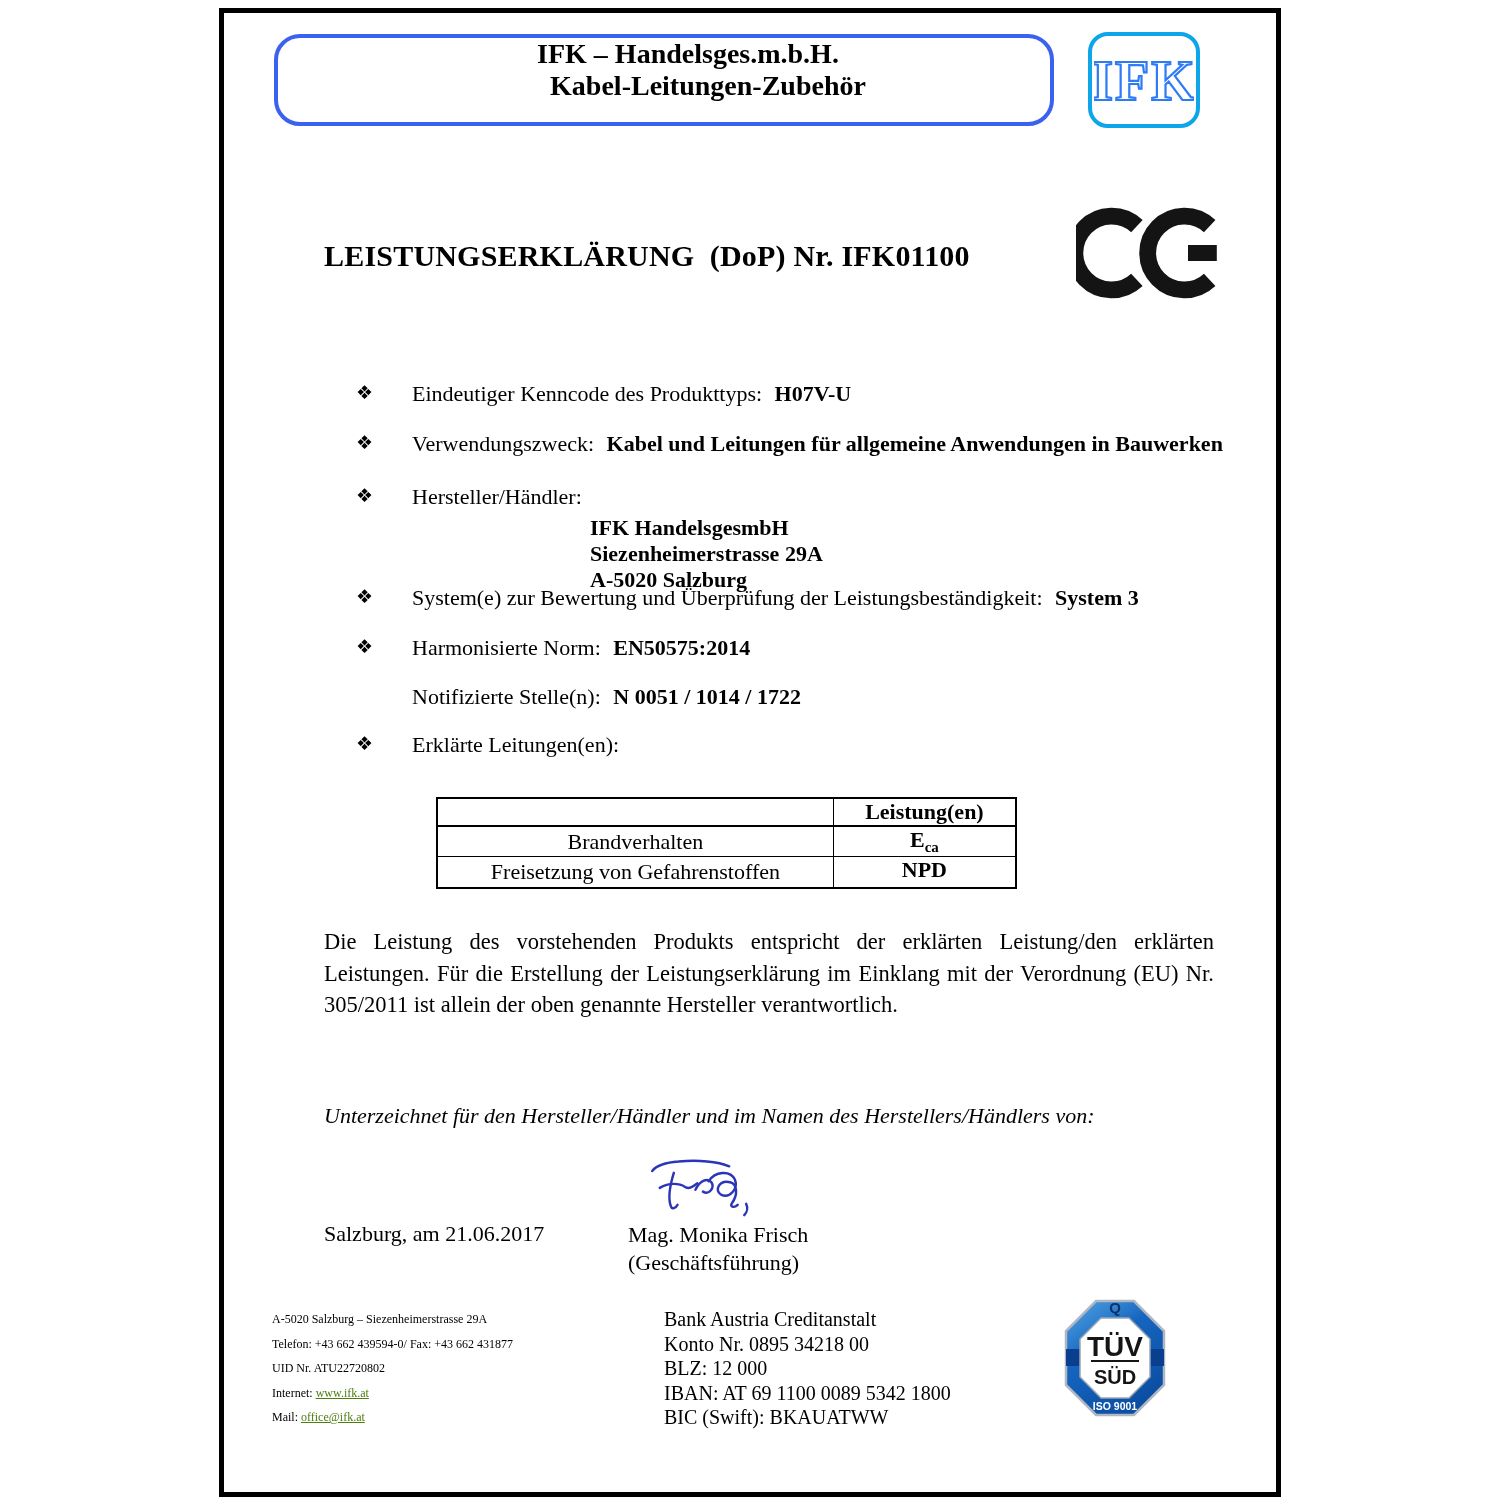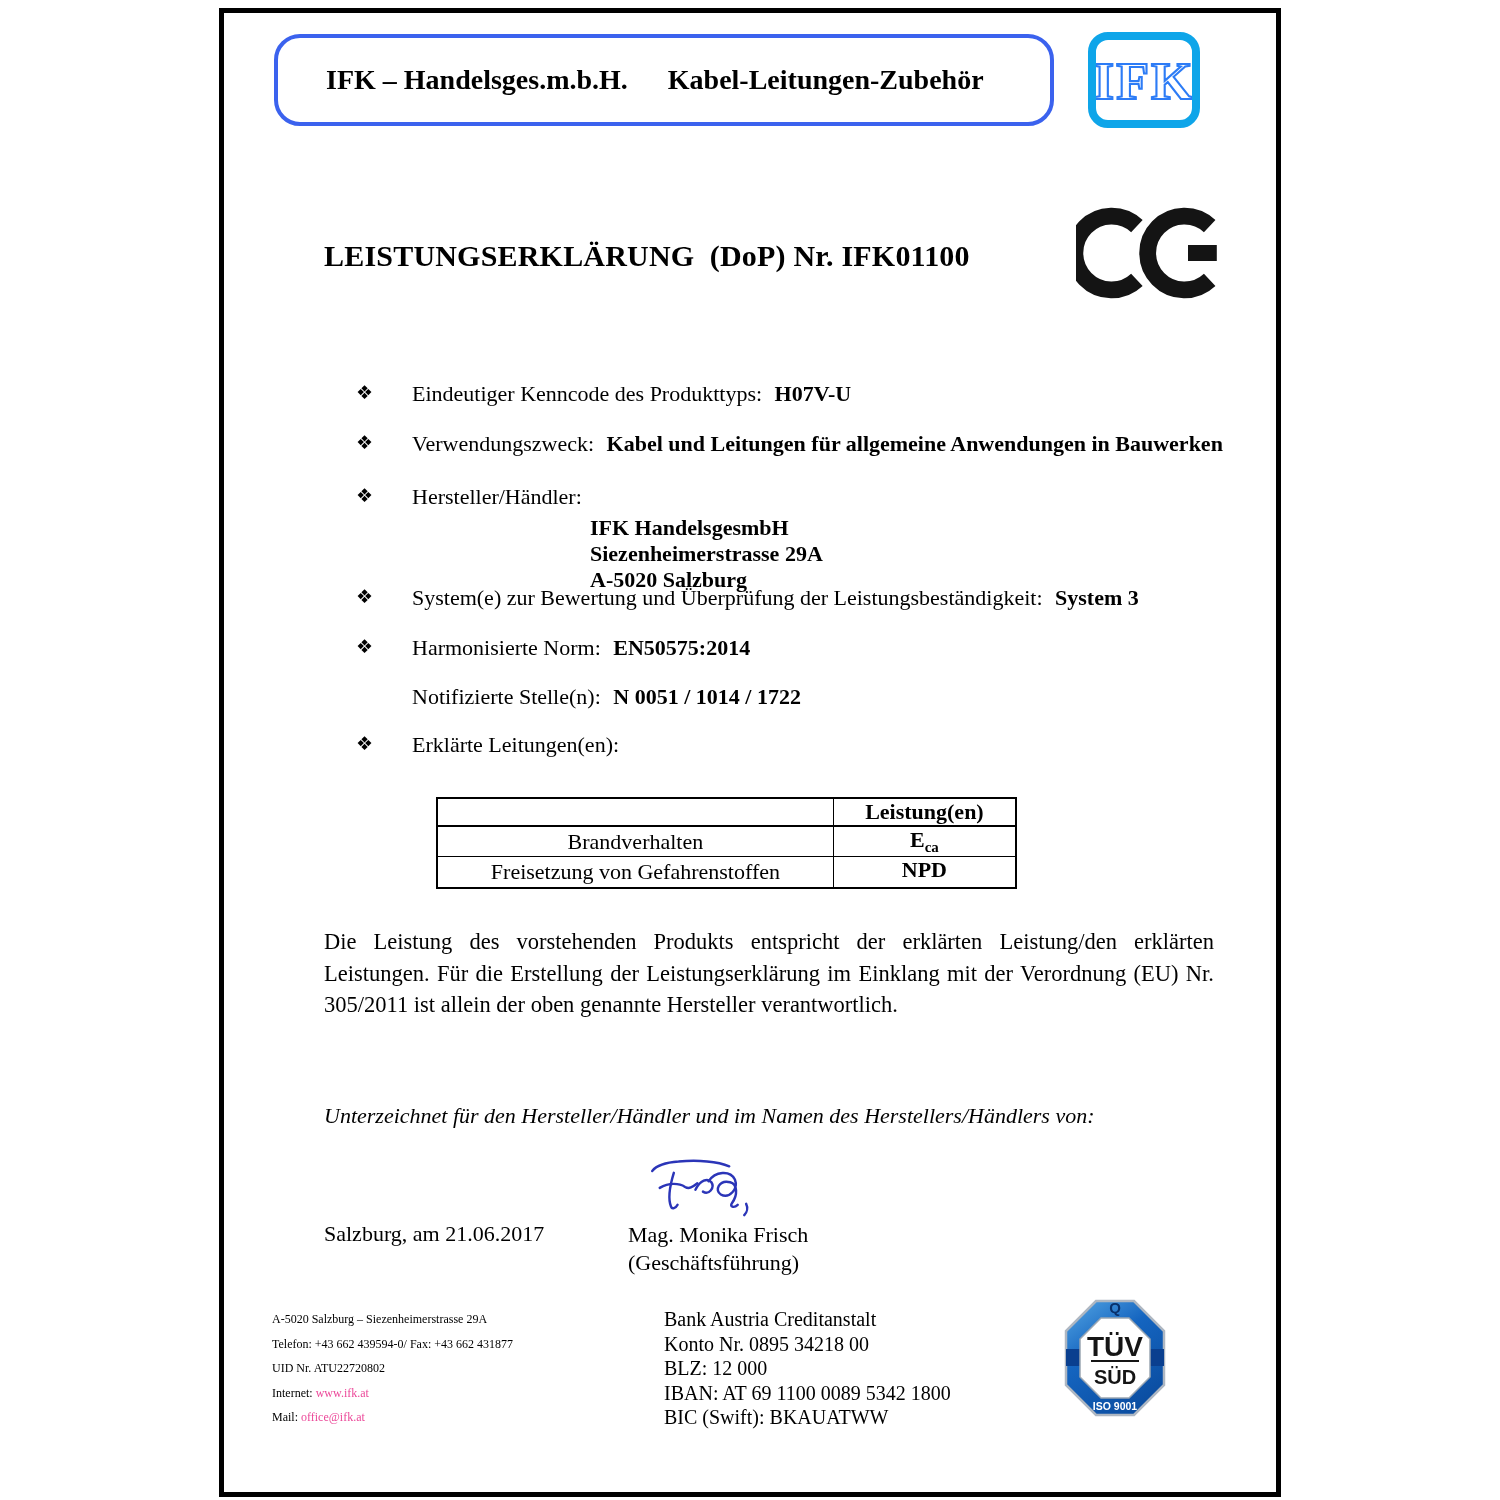--- a/index.html
+++ b/index.html
@@ -1,23 +1,23 @@
 <!DOCTYPE html>
 <html><head>
 <meta charset="utf-8">
 <style>
   * { margin:0; padding:0; box-sizing:border-box; }
   html,body { width:1500px; height:1500px; background:#ffffff; font-family:"Liberation Serif","DejaVu Serif",serif; color:#000; }
   .page { position:absolute; left:219px; top:8px; width:1062px; height:1489px; border:5px solid #000; background:#fff; }
 
   
-  .brand-box { position:absolute; left:50px; top:21px; width:780px; height:92px; border:4px solid #3b62ee; border-radius:26px; display:flex; align-items:center; padding-left:48px; }
+  .brand-box { position:absolute; left:50px; top:21px; width:780px; height:92px; border:4px solid #3b62ee; border-radius:26px; display:flex; align-items:center; padding-left:48px;flex-direction:column; }
   .brand-box .co { font-size:28px; font-weight:bold; }
   .brand-box .tag { font-size:28px; font-weight:bold; margin-left:40px; }
-  .brand-logo { position:absolute; left:864px; top:19px; width:112px; height:96px; border:8px solid #0ea5e9; border-radius:20px; display:flex; align-items:center; justify-content:center; }
+  .brand-logo { position:absolute; left:864px; top:19px; width:112px; height:96px; border:4px solid #0ea5e9; border-radius:20px; display:flex; align-items:center; justify-content:center; }
 
   .doc-title { position:absolute; left:100px; top:226px; font-size:30px; font-weight:bold; white-space:pre; letter-spacing:0.2px; }
   .ce-wrap { position:absolute; left:852px; top:192px; }
 
   
   .brow { position:absolute; left:132px; font-size:22px; white-space:nowrap; }
   .brow .bullet { font-family:"DejaVu Sans",sans-serif; font-size:19px; display:inline-block; width:56px; vertical-align:top; }
   .brow .btext { display:inline-block; vertical-align:top; }
   .brow b { margin-left:7px; }
   .addr { position:absolute; left:234px; top:0; font-weight:bold; line-height:26px;margin-top:31px; }
@@ -33,21 +33,21 @@
 
   .statement { position:absolute; left:100px; top:913px; width:890px; font-size:22.5px; line-height:31.5px; text-align:justify; }
   .sign-intro { position:absolute; left:100px; top:1090px; font-size:22px;font-style:italic; }
   .sig-wrap { position:absolute; left:414px; top:1142px; }
   .date-line { position:absolute; left:100px; top:1208px; font-size:22px; }
   .signer { position:absolute; left:404px; top:1208px; font-size:22px; line-height:28px; }
 
   
   .foot-left { position:absolute; left:48px; top:1294px; font-size:12px; line-height:24.5px; }
   .foot-right { position:absolute; left:440px; top:1294px; font-size:20px; line-height:24.5px; }
-  .flink { color:#ec4899; }
+  .flink { text-decoration:underline; color:#4d7c0f; }
   .tuv-wrap { position:absolute; left:836px; top:1276px; }
 </style>
 </head>
 <body>
 
 <div class="page">
 
   <div class="brand-box">
     <span class="co">IFK – Handelsges.m.b.H.</span>
     <span class="tag">Kabel-Leitungen-Zubehör</span>

